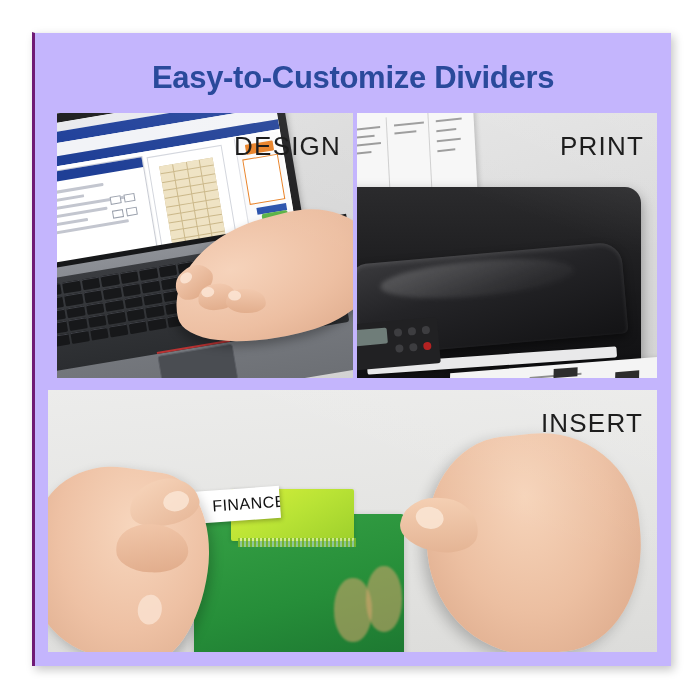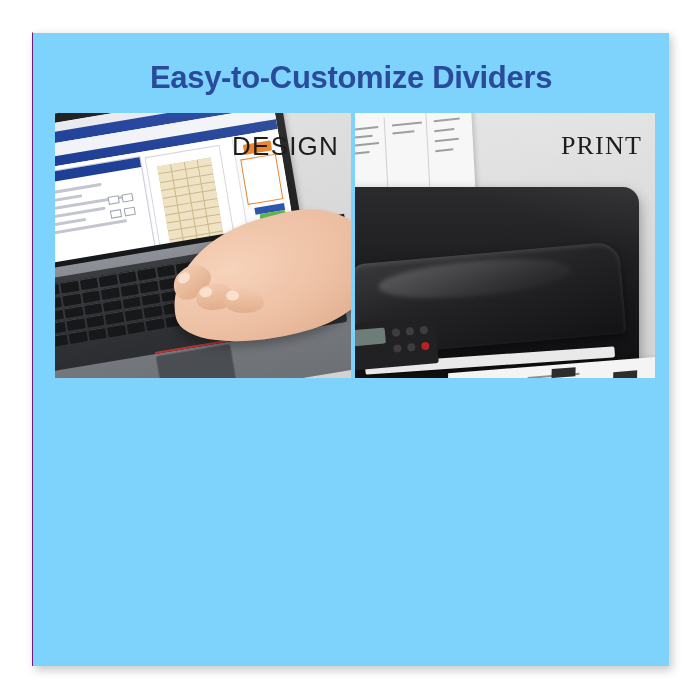--- a/index.html
+++ b/index.html
@@ -19,24 +19,24 @@
     background: #ffffff;
   }
 
   
   .card {
     position: absolute;
     left: 32px;
     top: 32px;
     width: 636px;
     height: 633px;
-    background: #7dd3fc;
+    background: #c4b5fd;
     box-shadow: 3px 4px 9px rgba(0,0,0,0.22);
     border-top: 1px solid #f2f2f2;
-    border-left: 1px solid #701a75;
+    border-left: 3px solid #701a75;
     overflow: hidden;
   }
 
   
   .headline {
     position: absolute;
     left: 0;
     top: 27px;
     width: 636px;
     text-align: center;
@@ -190,21 +190,21 @@
   .nail {
     position:absolute; width:13px; height:10px; background:#fbe5d5;
     border-radius:50%; opacity:.85;
   }
 
   
   #panel-print {
     left: 322px; top: 80px; width: 300px; height: 265px;
     background: linear-gradient(160deg,#e6e6e6 0%,#dcdcdc 50%,#d4d4d4 100%);
   }
-  #label-print { right: 13px; top: 18px; font-size: 26px; font-family: Liberation Serif, serif; }
+  #label-print { right: 13px; top: 18px; font-size: 26px; }
 
   .paper-in {
     position:absolute; left:-10px; top:-6px; width:130px; height:150px;
     background:#f7f7f7; transform: rotate(-6deg) skewX(-3deg);
     box-shadow:2px 2px 5px rgba(0,0,0,.18);
   }
   .paper-in .col { position:absolute; top:8px; bottom:40px; width:1px; background:#cfcfcf; }
   .paper-txt {
     position:absolute; width:30px; height:1.5px; background:#9c9c9c;
   }
@@ -584,15 +584,43 @@
           <div class="tab-black" style="left:104px; top:4px; width:24px; height:9px;"></div>
           <div class="tab-black" style="left:166px; top:12px; width:24px; height:9px;"></div>
 
         </div>
       </div>
 
       <div class="panel-label" id="label-print">PRINT</div>
       <div class="gloss-overlay"></div>
     </div>
 
+    <div class="panel" id="panel-insert">
+
+      <div class="divider-body"></div>
+      <div class="divider-tab"></div>
+      <div class="tab-perf"></div>
+
+      <div class="behind-finger" style="left:286px; top:188px; width:38px; height:64px;"></div>
+      <div class="behind-finger" style="left:318px; top:176px; width:36px; height:66px;"></div>
+
+      <div class="label-strip">
+        <span>FINANCE</span>
+      </div>
+
+      <div class="hand-left">
+        <div class="thumb"></div>
+        <div class="idx"></div>
+        <div class="nail-l1"></div>
+        <div class="nail-l2"></div>
+      </div>
+
+      <div class="hand-right">
+        <div class="thumb"></div>
+        <div class="nail-r1"></div>
+      </div>
+
+      <div class="panel-label" id="label-insert">INSERT</div>
+      <div class="gloss-overlay"></div>
+    </div>
 
   </div>
 </div>
 
 </body></html>

